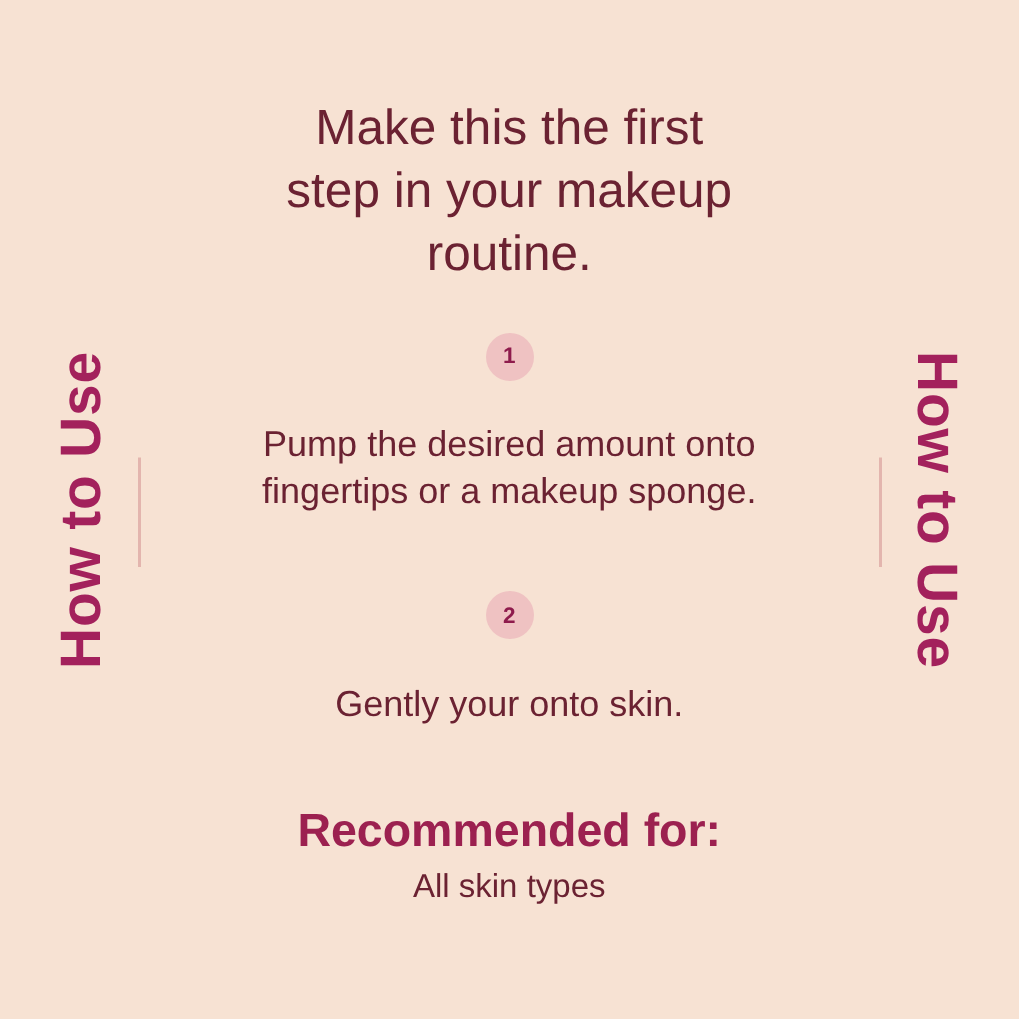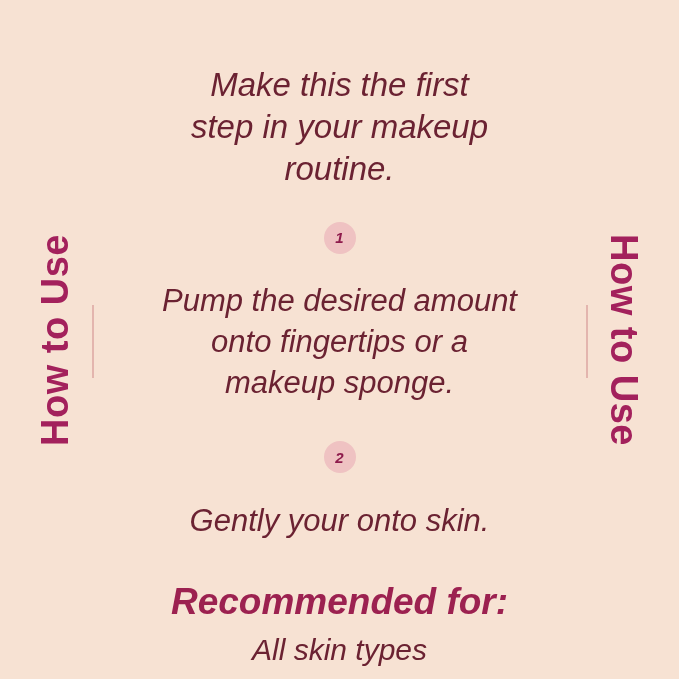--- a/index.html
+++ b/index.html
@@ -61,21 +61,20 @@
     right: 110px;
     top: 0;
     bottom: 0;
     display: flex;
     flex-direction: column;
     align-items: center;
     justify-content: flex-start;
     padding-top: 64px;
     box-sizing: border-box;
     text-align: center;
-    font-style: italic;
   }
 
   .intro {
     font-size: 33px;
     font-weight: 300;
     line-height: 1.28;
     color: #6b2232;
     margin: 0;
     max-width: 330px;
   }
@@ -91,42 +90,42 @@
     display: flex;
     align-items: center;
     justify-content: center;
     line-height: 1;
   }
 
   .badge-1 { margin-top: 31px; }
   .badge-2 { margin-top: 34px; }
 
   .step {
-    font-size: 31px;
+    font-size: 24px;
     font-weight: 300;
     line-height: 1.32;
     color: #6b2232;
-    margin: 4px;
+    margin: 16px;
     max-width: 360px;
   }
   .step-1 { margin-top: 27px; }
   .step-2 { margin-top: 28px; }
 
   .rec-block {
     margin-top: 33px;
   }
   .rec-title {
-    font-size: 37px;
+    font-size: 31px;
     font-weight: 600;
     color: #9c2150;
     line-height: 1.25;
     margin: 0;
   }
   .rec-value {
-    font-size: 30px;
+    font-size: 22px;
     font-weight: 300;
     color: #6b2232;
     line-height: 1.3;
     margin: 4px 0 0 0;
   }
 </style>
 </head>
 <body>
 
 <div class="card">

